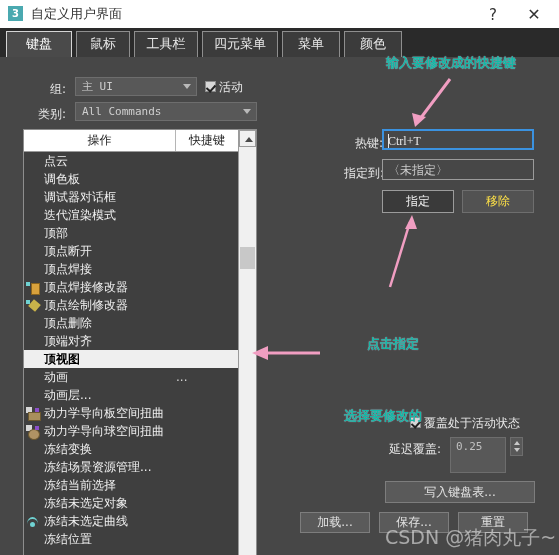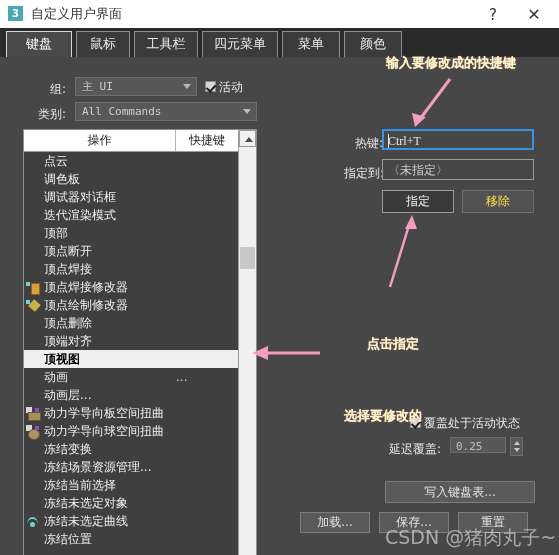--- a/index.html
+++ b/index.html
@@ -294,21 +294,21 @@
     width: 0; height: 0;
     border-left: 3px solid transparent;
     border-right: 3px solid transparent;
   }
   .spinbtn::before { top: 3px; border-bottom: 4px solid #c9c9c9; }
   .spinbtn::after { bottom: 3px; border-top: 4px solid #c9c9c9; }
 
   
   .anno {
     position: absolute;
-    color: #fef9c3;
+    color: #14b8a6;
     font-size: 13px;
     font-weight: bold;
     white-space: nowrap;
     text-shadow: 0 0 1px #f19ec2;
   }
   .annosvg { position: absolute; left: 0; top: 0; width: 559px; height: 498px;
              pointer-events: none; }
 
   .watermark {
     position: absolute;
@@ -472,21 +472,21 @@
 
     <div class="btn" style="left:382px;top:133px;width:72px;height:23px;line-height:21px;">指定</div>
     <div class="btn grey" style="left:462px;top:133px;width:72px;height:23px;line-height:21px;">移除</div>
 
     <div class="chk" style="left:410px;top:359px;">
       <span class="box"></span>
       <span class="txt">覆盖处于活动状态</span>
     </div>
 
     <div class="lbl" style="left:389px;top:385px;">延迟覆盖:</div>
-    <div class="spin" style="left:450px;top:380px;width:56px;height:16px;">
+    <div class="spin" style="left:450px;top:380px;width:56px;height:36px;">
       <span class="v">0.25</span>
     </div>
     <div class="spinbtn" style="left:510px;top:380px;"></div>
 
     <div class="btn lite" style="left:385px;top:424px;width:150px;height:22px;line-height:20px;">写入键盘表...</div>
 
     <div class="btn lite" style="left:300px;top:455px;width:70px;height:21px;line-height:19px;">加载...</div>
     <div class="btn lite" style="left:379px;top:455px;width:70px;height:21px;line-height:19px;">保存...</div>
     <div class="btn lite" style="left:458px;top:455px;width:70px;height:21px;line-height:19px;">重置</div>
 

